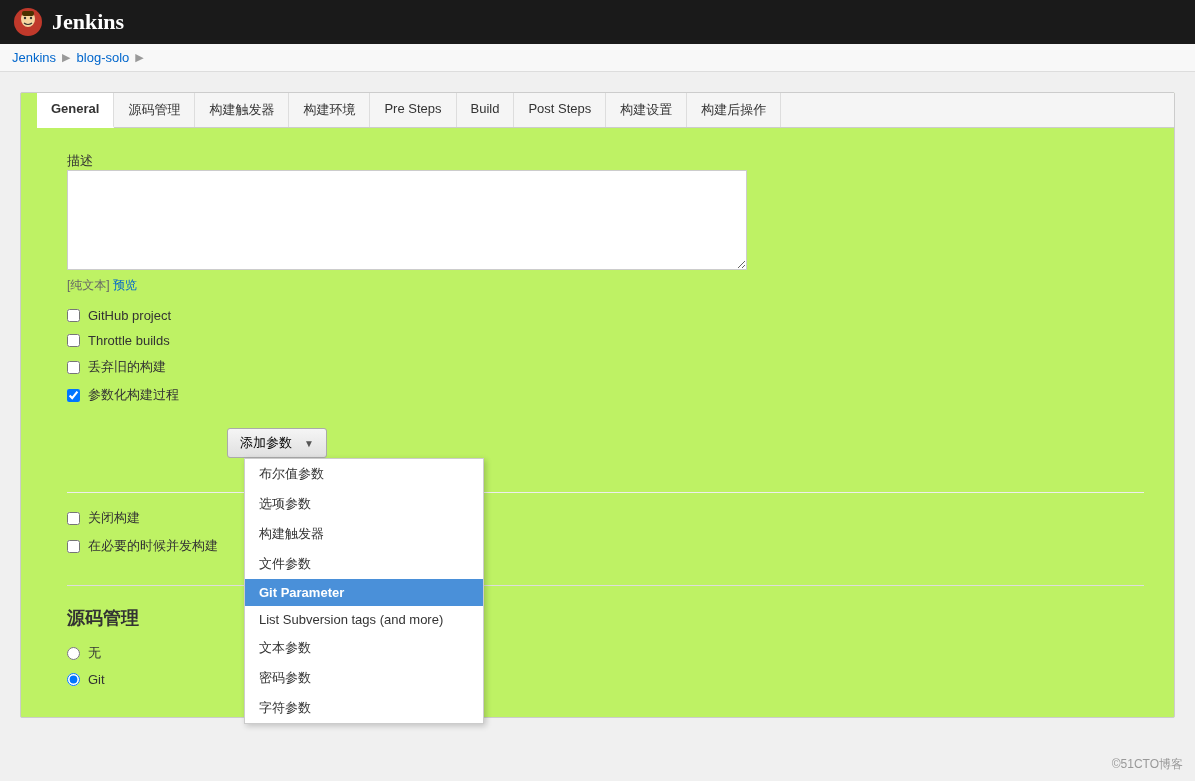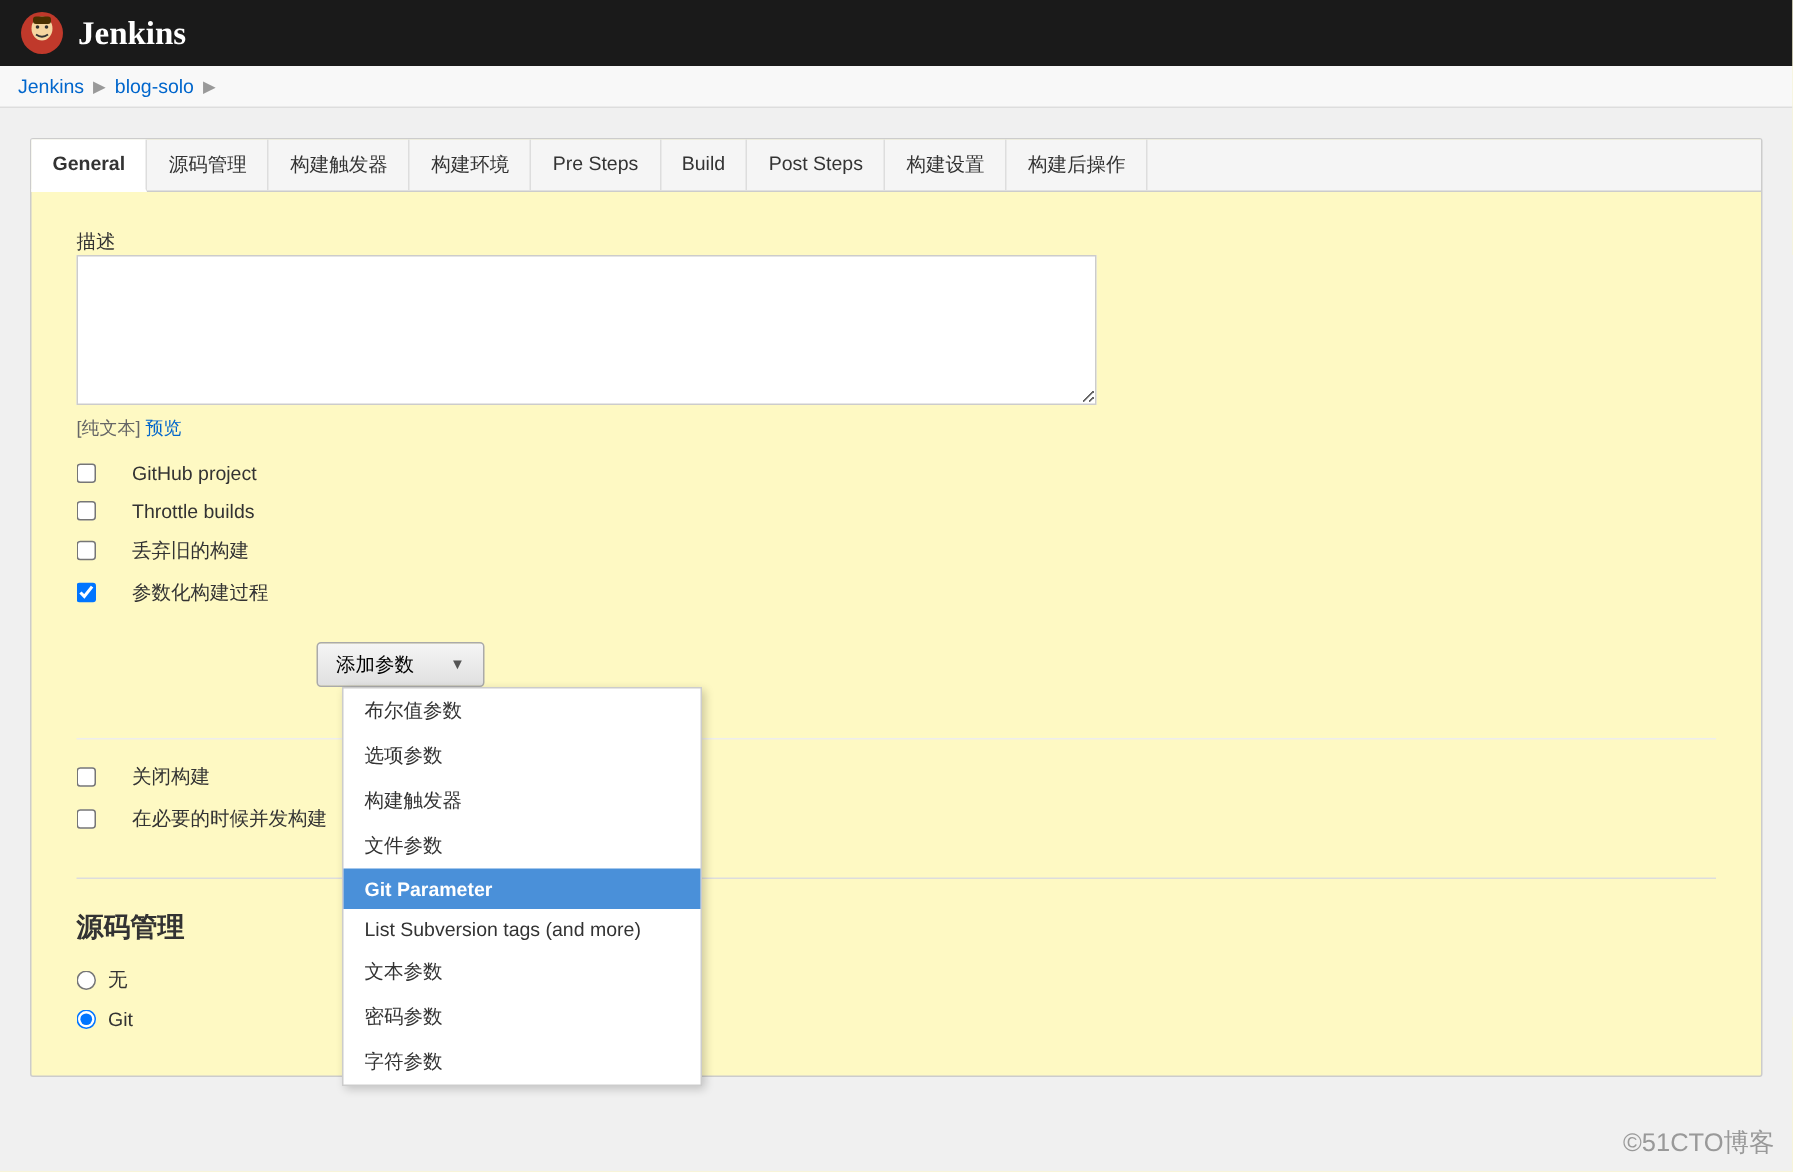--- a/index.html
+++ b/index.html
@@ -43,23 +43,24 @@
     #breadcrumb .sep { color: #999; font-size: 11px; }
 
     
     #main-content {
       padding: 20px 20px 20px 20px;
       background: #f0f0f0;
     }
 
     
     .tab-panel {
-      background: #fef9c3;
+      background: #bef264;
       border: 1px solid #ccc;
       border-radius: 2px;
+      padding-left: 16px;
     }
     .tab-bar {
       display: flex;
       border-bottom: 1px solid #ccc;
       background: #f5f5f5;
     }
     .tab-item {
       padding: 8px 14px;
       cursor: pointer;
       font-size: 13px;
@@ -107,23 +108,23 @@
     .preview-text {
       font-size: 12px;
       color: #666;
       margin-top: 4px;
     }
     .preview-text a { color: #0066cc; text-decoration: none; }
 
     
     .checkbox-row {
       display: flex;
+      align-items: center;
       margin-bottom: 10px;
       padding-left: 0;
-      gap: 16px;
     }
     .checkbox-row input[type="checkbox"] {
       margin-right: 8px;
     }
     .checkbox-row label {
       font-size: 13px;
       cursor: pointer;
     }
 
     
@@ -134,21 +135,21 @@
     }
     .add-param-btn {
       background: linear-gradient(to bottom, #f5f5f5, #e0e0e0);
       border: 1px solid #aaa;
       border-radius: 3px;
       padding: 5px 12px;
       cursor: pointer;
       font-size: 13px;
       display: flex;
       align-items: center;
-      gap: 24px;
+      gap: 12px;
     }
     .dropdown-arrow {
       font-size: 10px;
       color: #555;
     }
 
     
     .dropdown-menu {
       position: absolute;
       top: 100%;
@@ -197,21 +198,21 @@
     .radio-row label {
       font-size: 13px;
       cursor: pointer;
     }
 
     
     #footer-watermark {
       position: fixed;
       bottom: 8px;
       right: 12px;
-      font-size: 17px;
+      font-size: 12px;
       color: #999;
     }
   </style>
 </head>
 <body>
 
 <div id="header">
   <div class="logo-area">
 
     <svg class="logo-icon" viewBox="0 0 32 32" xmlns="http://www.w3.org/2000/svg">

